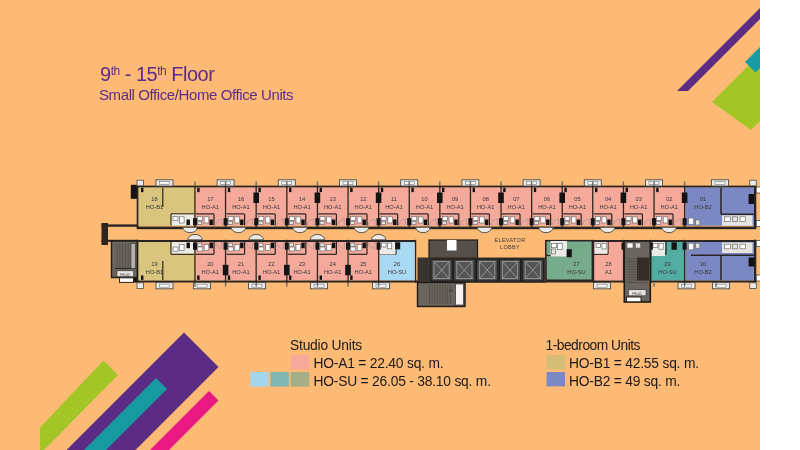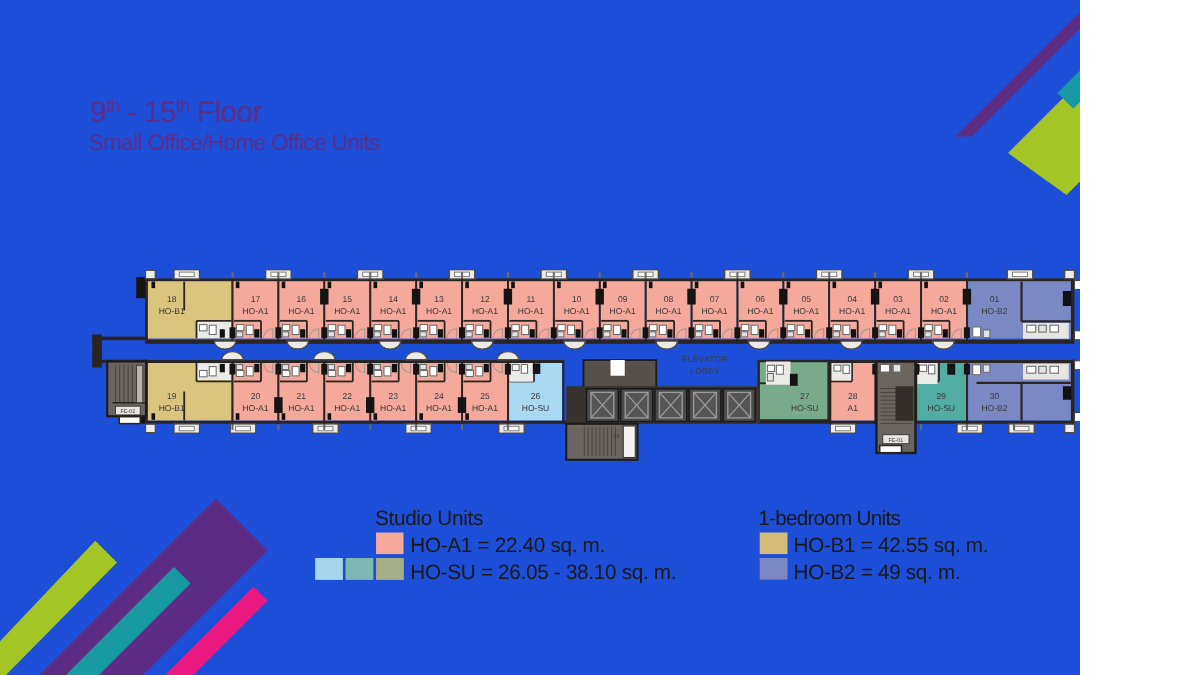--- a/index.html
+++ b/index.html
@@ -1,16 +1,16 @@
 <!DOCTYPE html>
 <html><head>
 <meta charset="utf-8">
 <style>
 html,body{margin:0;padding:0;background:#fff;}
-#page{position:relative;width:720px;height:450px;overflow:hidden;background:#1d4ed8;}
+#page{position:relative;width:720px;height:450px;overflow:hidden;background:#fdba74;padding-left:40px;}
 </style>
 </head>
 <body>
 <div id="page">
 <svg width="800" height="450" viewBox="0 0 800 450">
 
 <polygon points="728,0 739,0 648,91 637,91" fill="#5c2c84"></polygon>
 
 <polygon points="774,0 800,0 800,41 711,130 672,102" fill="#a3c626"></polygon>
 

